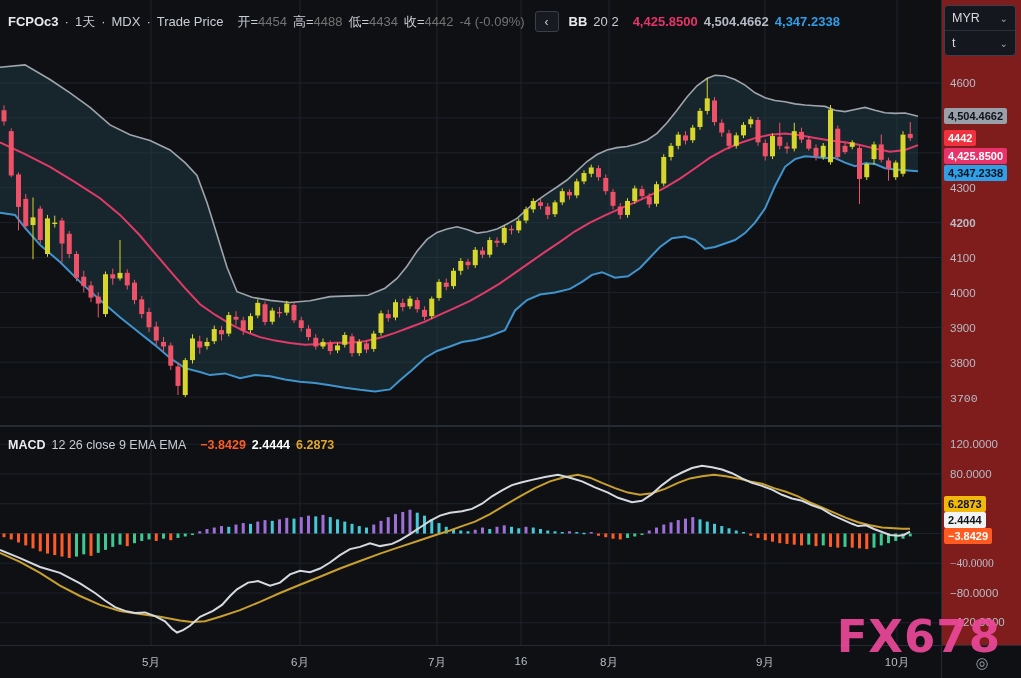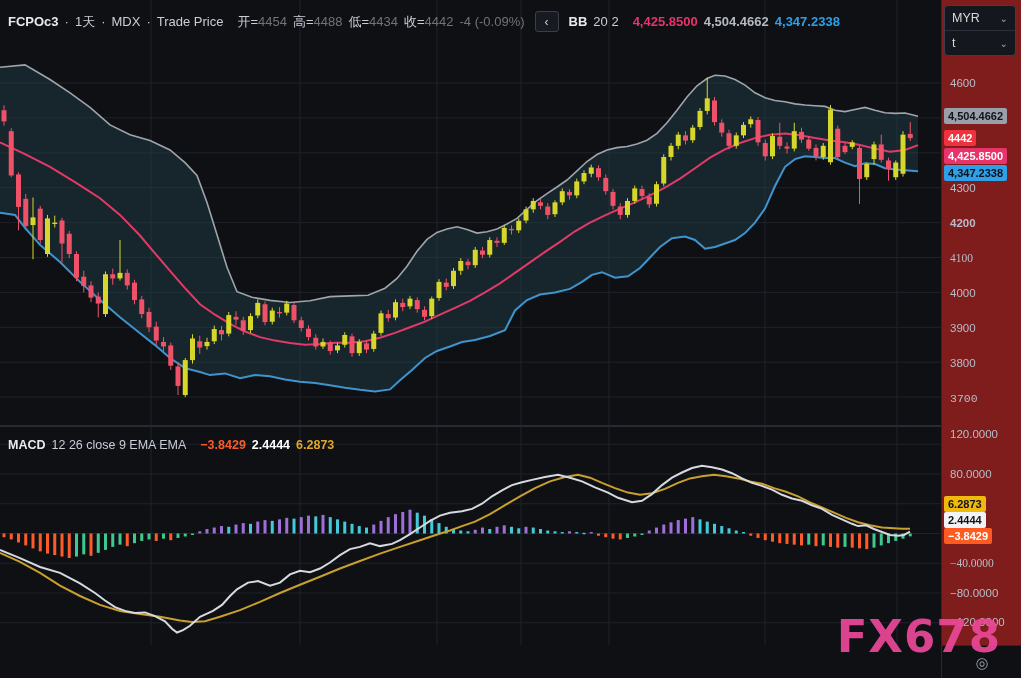--- a/index.html
+++ b/index.html
@@ -493,39 +493,48 @@
     <span style="width:2px"></span>
     <span class="t-orange">−3.8429</span>
     <span class="t-wb">2.4444</span>
     <span class="t-gold">6.2873</span>
   </div>
 
   <div id="axis-col">
       <div class="axis-label" style="top: 83px;">4600</div>
       <div class="axis-label" style="top: 188px;">4300</div>
       <div class="axis-label" style="top: 223px; font-weight: bold;">4200</div>
-      <div class="axis-label" style="top: 258px; font-family: Liberation Serif, serif;">4100</div>
+      <div class="axis-label" style="top: 258px;">4100</div>
       <div class="axis-label" style="top: 293px;">4000</div>
       <div class="axis-label" style="top: 328px;">3900</div>
       <div class="axis-label" style="top: 363px;">3800</div>
       <div class="axis-label" style="top: 398px; font-family: Liberation Mono, monospace;">3700</div>
-      <div class="axis-label" style="top: 434px; text-align: center;">120.0000</div>
+      <div class="axis-label" style="top: 444px; text-align: center;">120.0000</div>
       <div class="axis-label" style="top: 474px; text-align: center;">80.0000</div>
       <div class="axis-label" style="top: 563px; font-family: Liberation Serif, serif;">−40.0000</div>
       <div class="axis-label" style="top: 593px;">−80.0000</div>
       <div class="axis-label" style="top: 622px;">−120.0000</div>
       <div class="badge" style="top: 116px; background: rgb(154, 160, 170); color: rgb(16, 19, 26);">4,504.4662</div>
       <div class="badge" style="top: 138px; background: rgb(239, 50, 61); color: rgb(255, 255, 255);">4442</div>
       <div class="badge" style="top: 156px; background: rgb(232, 51, 106); color: rgb(255, 255, 255);">4,425.8500</div>
       <div class="badge" style="top: 173px; background: rgb(47, 159, 232); color: rgb(11, 18, 23);">4,347.2338</div>
       <div class="badge" style="top: 504px; background: rgb(240, 185, 11); color: rgb(16, 19, 26);">6.2873</div>
       <div class="badge" style="top: 520px; background: rgb(242, 243, 245); color: rgb(16, 19, 26);">2.4444</div>
       <div class="badge" style="top: 536px; background: rgb(255, 90, 31); color: rgb(255, 255, 255);">−3.8429</div>
     </div>
 
+  <div id="time-axis">
+      <div class="time-label" style="left: 151px;">5月</div>
+      <div class="time-label" style="left: 300px;">6月</div>
+      <div class="time-label" style="left: 437px;">7月</div>
+      <div class="time-label" style="left: 521px;">16</div>
+      <div class="time-label" style="left: 609px;">8月</div>
+      <div class="time-label" style="left: 765px;">9月</div>
+      <div class="time-label" style="left: 897px;">10月</div>
+    </div>
 
   <div id="br-cell">
     <span>◎</span>
   </div>
 
   <div id="currency-box">
     <div class="dd-row">
       <span>MYR</span>
       <span class="chev">⌄</span>
     </div>

